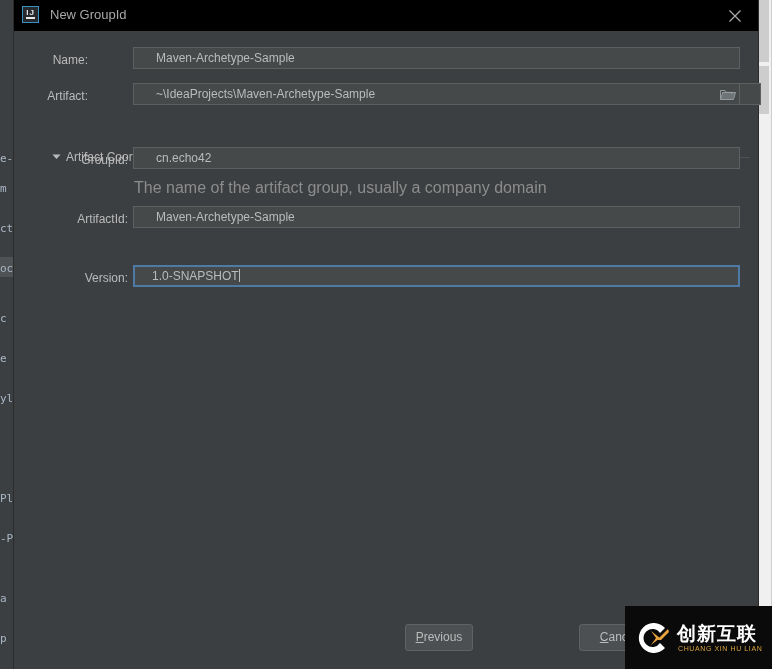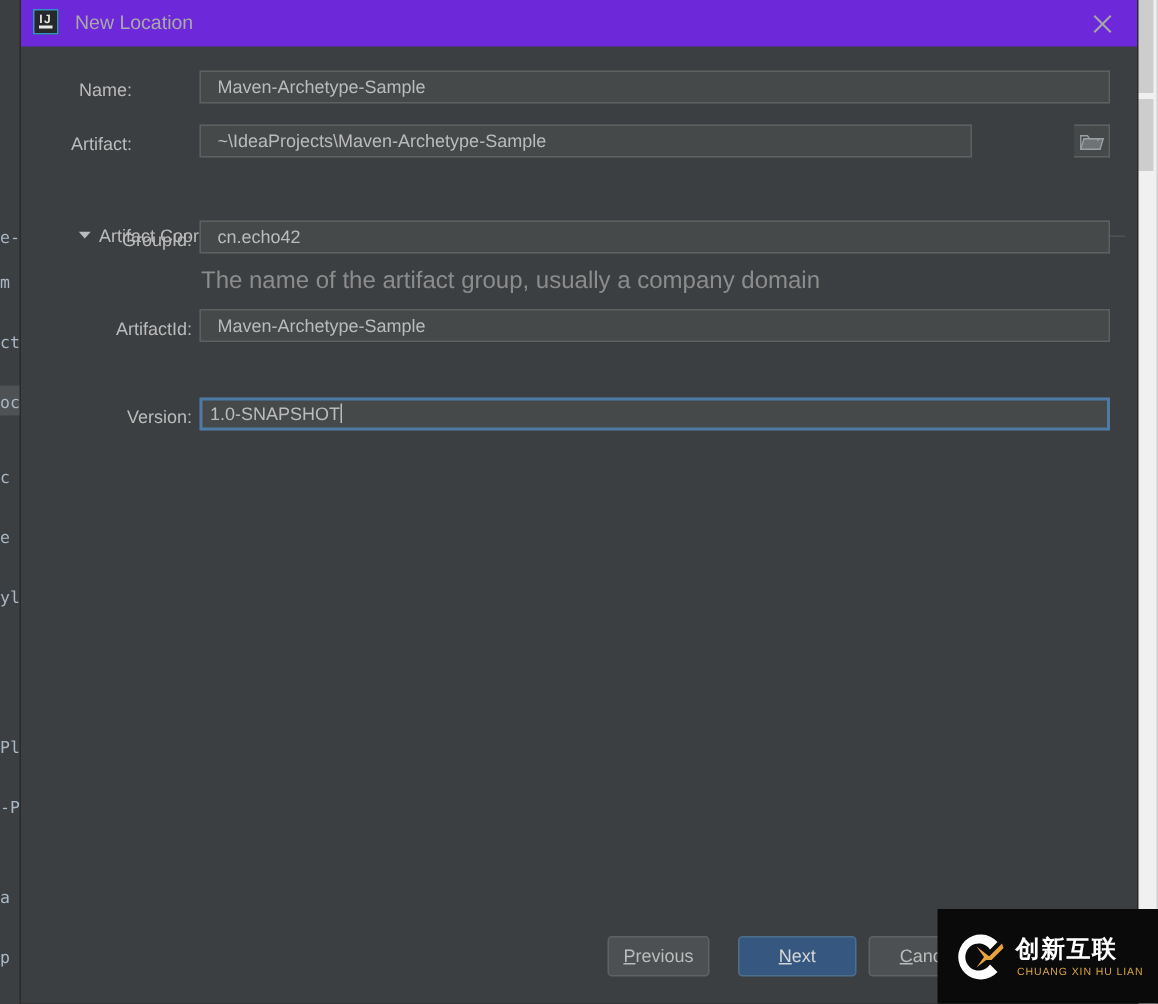--- a/index.html
+++ b/index.html
@@ -64,21 +64,21 @@
     left: 14px; top: 0;
     width: 744px; height: 669px;
     background: #3c3f41;
     box-shadow: 0 0 0 1px #2b2b2b;
   }
 
   
   #titlebar {
     position: relative;
     height: 31px;
-    background: #6d28d9;
+    background: #000000;
   }
   #app-icon {
     position: absolute;
     left: 8px; top: 6px;
     width: 17px; height: 17px;
     background: #27282c;
     border: 1px solid #3592c4;
     box-sizing: border-box;
   }
   #app-icon .ij-letters {
@@ -127,31 +127,31 @@
     text-align: right;
     white-space: nowrap;
   }
   .text-field {
     position: absolute;
     box-sizing: border-box;
     background: #45494a;
     border: 1px solid #5e6060;
     height: 22px;
     line-height: 20px;
-    padding: 0 11px;
+    padding: 0 22px;
     font-size: 12px;
     color: #bbbbbb;
     white-space: nowrap;
     overflow: hidden;
   }
   .text-field.focused {
     border: 2px solid #4e7ba5;
     background: #45494a;
     line-height: 18px;
-    padding: 0 5px;
+    padding: 0 17px;
   }
   .caret {
     display: inline-block;
     width: 1px;
     height: 13px;
     background: #bbbbbb;
     vertical-align: -2px;
     margin-left: 0px;
   }
   .hint {
@@ -227,21 +227,21 @@
     overflow: hidden;
   }
   #wm-mark {
     position: absolute;
     left: 10px; top: 14px;
     width: 36px; height: 36px;
   }
   #wm-cn {
     position: absolute;
     left: 52px; top: 16px;
-    font-size: 16px;
+    font-size: 19px;
     font-weight: bold;
     color: #ffffff;
     letter-spacing: 1px;
     font-family: "DejaVu Sans", sans-serif;
     line-height: 22px;
   }
   #wm-py {
     position: absolute;
     left: 53px; top: 39px;
     font-size: 7px;
@@ -276,37 +276,37 @@
   </div>
 </div>
 
 <div id="dialog">
 
   <div id="titlebar">
     <div id="app-icon">
       <div class="ij-letters">IJ</div>
       <div class="ij-bar"></div>
     </div>
-    <div id="dialog-title">New Location</div>
+    <div id="dialog-title">New GroupId</div>
     <div id="close-button">
       <span>
         <svg width="14" height="14" viewBox="0 0 14 14">
           <path d="M1.5 1.5 L12.5 12.5 M12.5 1.5 L1.5 12.5" stroke="#a8a8a8" stroke-width="1.3" fill="none"></path>
         </svg>
       </span>
     </div>
   </div>
 
   <div id="form">
 
     <div class="field-label" style="left:18px; top:22px; width:56px;">Name:</div>
     <div class="text-field" style="left:119px; top:16px; width:607px;">Maven-Archetype-Sample</div>
 
     <div class="field-label" style="left:18px; top:58px; width:56px;">Artifact:</div>
-    <div class="text-field" style="left:119px; top:52px; width:515px;">~\IdeaProjects\Maven-Archetype-Sample</div>
+    <div class="text-field" style="left:119px; top:52px; width:628px;">~\IdeaProjects\Maven-Archetype-Sample</div>
     <div id="browse-button" style="left:702px; top:52px;">
       <span>
         <svg width="16" height="12" viewBox="0 0 16 12">
           <path d="M0.5 10.5 L2.6 3.5 L15.5 3.5 L13.4 10.5 Z" fill="#6e7376" stroke="#9aa0a3" stroke-width="0.9"></path>
           <path d="M0.5 10.5 L0.5 1.5 L5 1.5 L6.3 3.4 L12 3.4 L12 5.2" fill="none" stroke="#9aa0a3" stroke-width="0.9"></path>
         </svg>
       </span>
     </div>
 
     <div id="section-toggle">
@@ -327,21 +327,20 @@
     <div class="text-field" style="left:119px; top:175px; width:607px;">Maven-Archetype-Sample</div>
 
     <div class="field-label" style="left:18px; top:240px; width:96px;">Version:</div>
     <div class="text-field focused" style="left:119px; top:234px; width:607px;"><span>1.0-SNAPSHOT</span><span class="caret"></span></div>
 
   </div>
 
   <div id="buttonbar">
     <div class="btn" style="left:391px; top:18px; width:68px;"><span></span><span class="mnem">P</span><span>revious</span></div>
 
-    <div class="btn primary" style="left:478px; top:18px; width:79px;"><span></span><span class="mnem">N</span><span>ext</span></div>
 
     <div class="btn" style="left:565px; top:18px; width:79px;"><span></span><span class="mnem">C</span><span>ancel</span></div>
   </div>
 
 </div>
 
 <div id="watermark">
   <div id="wm-mark">
     <svg width="36" height="36" viewBox="0 0 36 36">
       <path d="M30 8 A15 15 0 1 0 30 28 L25 23 A9 9 0 1 1 25 13 Z" fill="#ffffff"></path>

